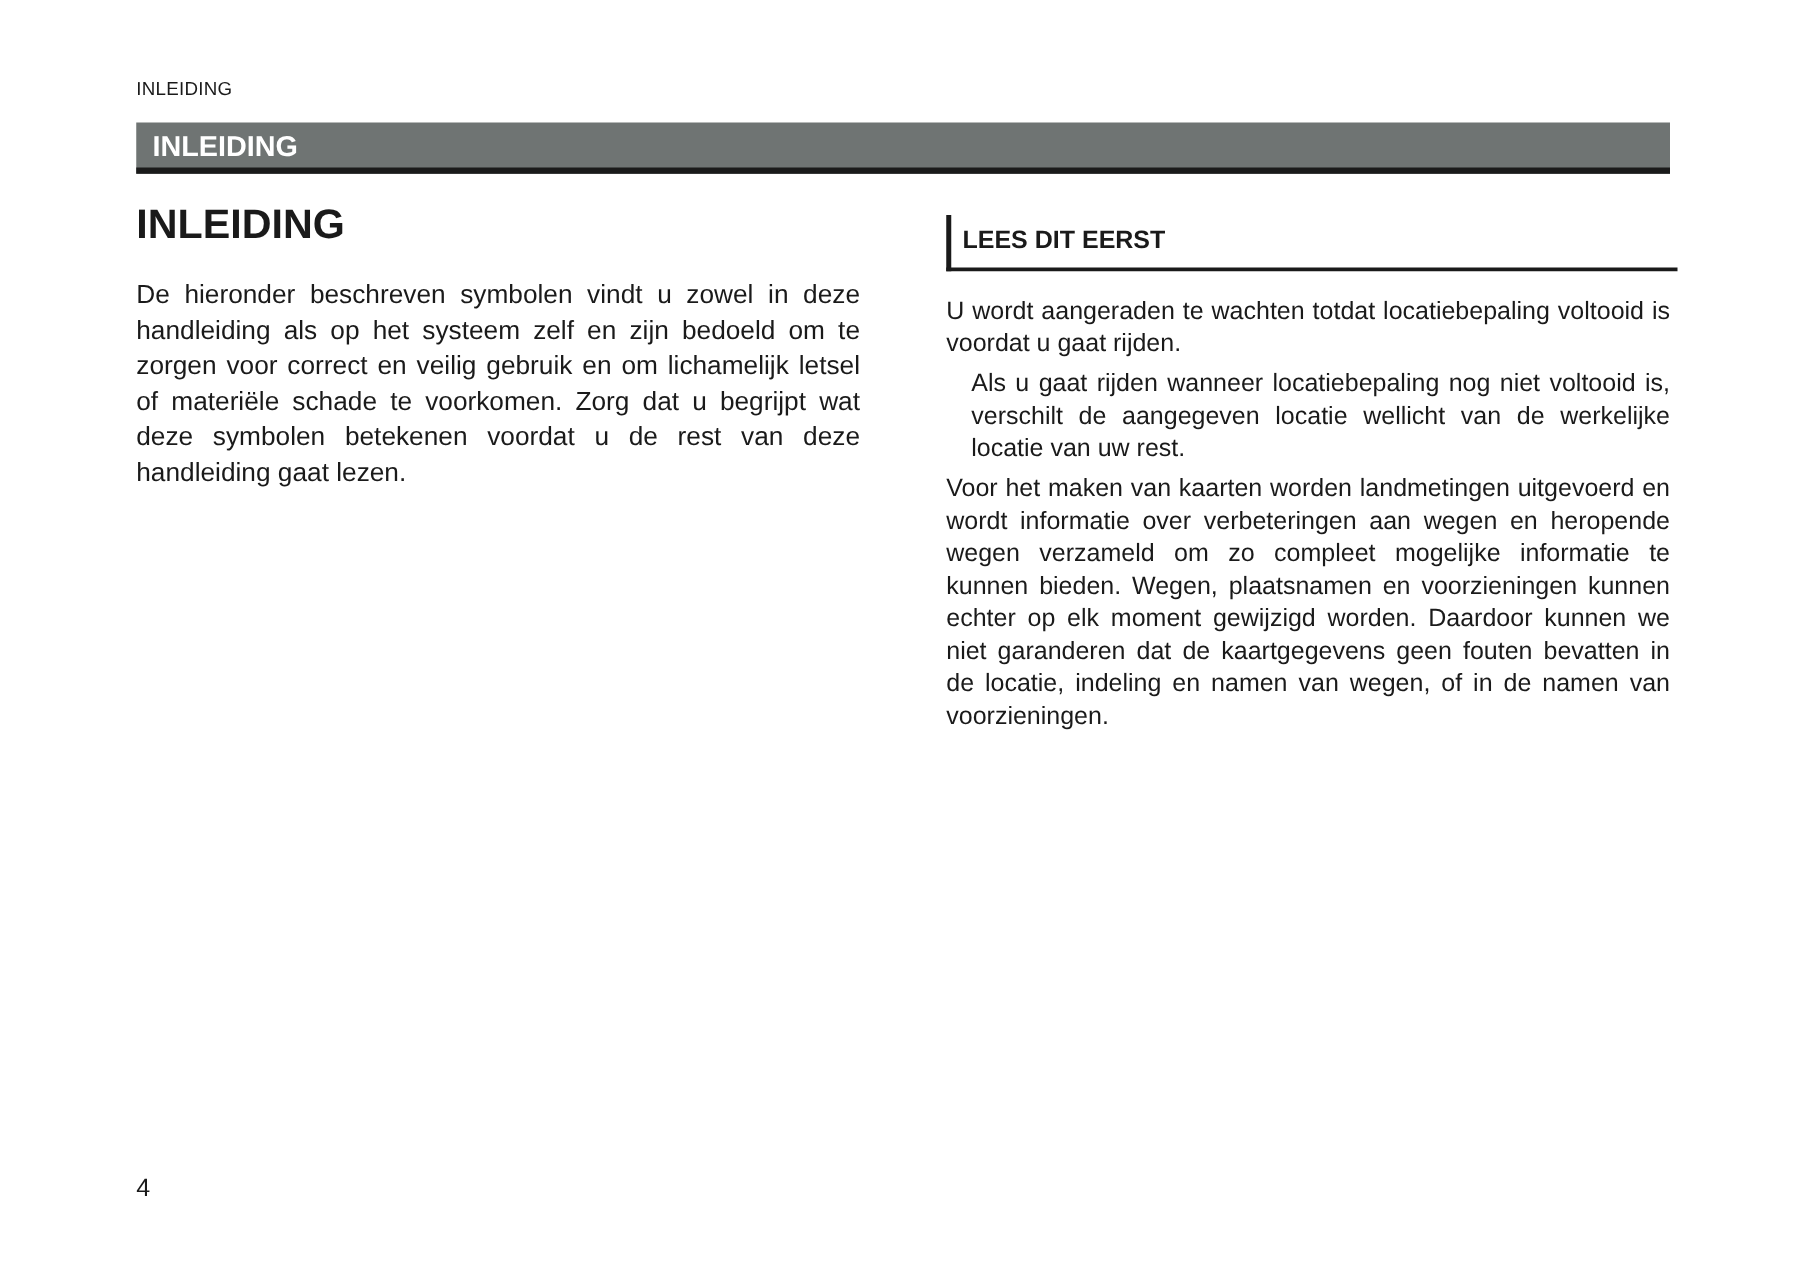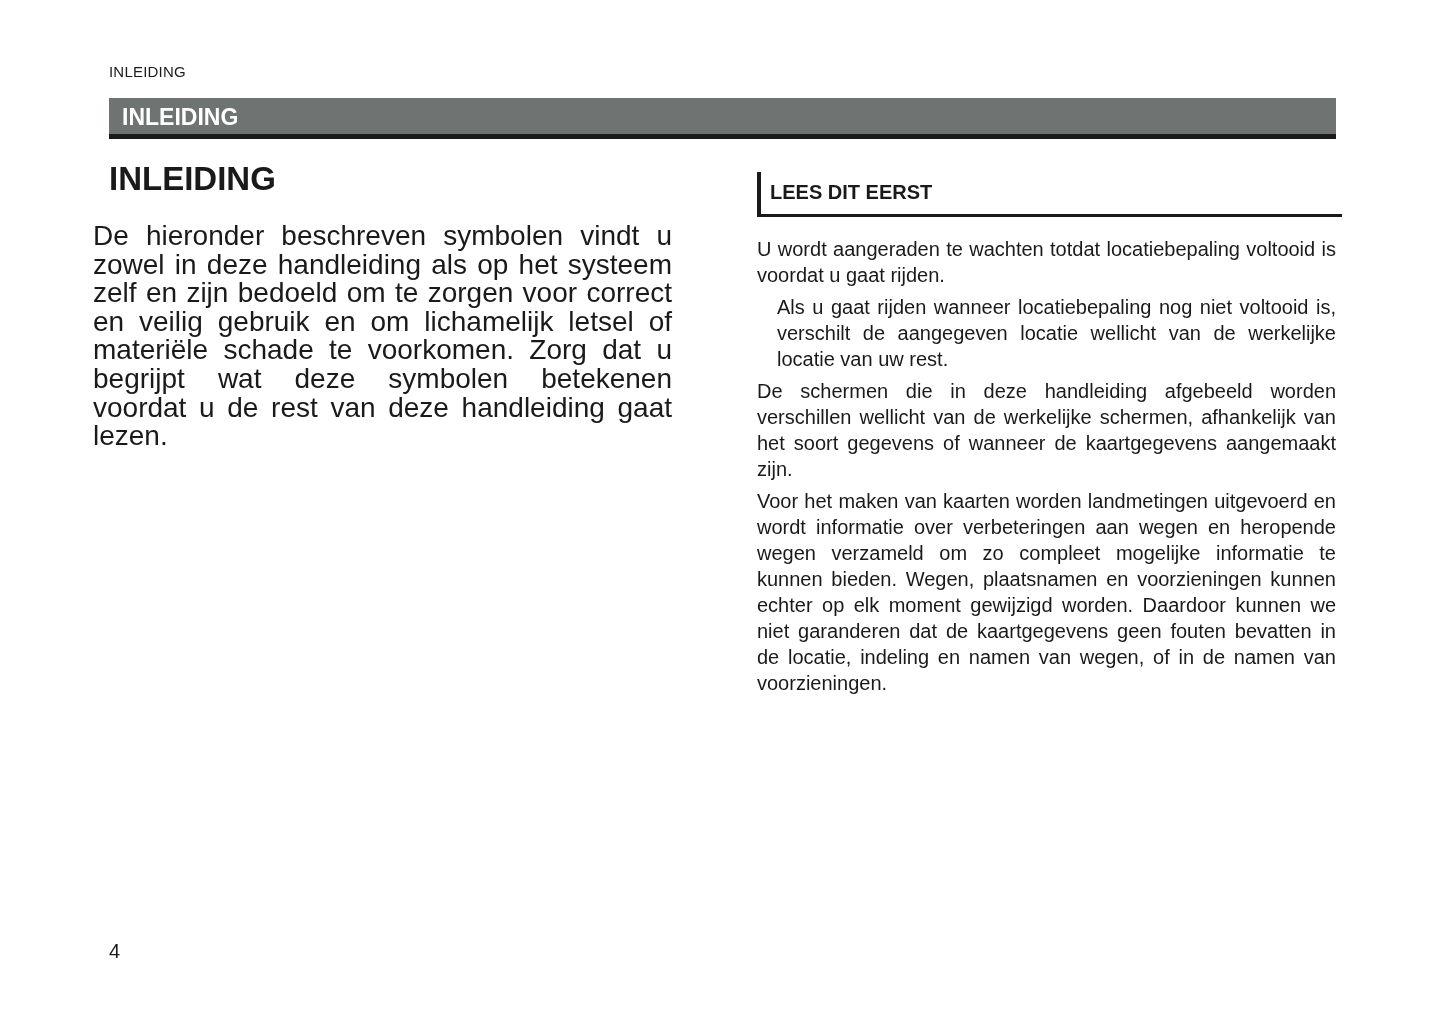--- a/index.html
+++ b/index.html
@@ -1,21 +1,21 @@
 <!DOCTYPE html>
 <html><head>
 <meta charset="utf-8">
 <style>
   html,body{margin:0;padding:0;background:#fff;}
   body{width:1445px;height:1018px;position:relative;font-family:"Liberation Sans",sans-serif;color:#1a1a1a;overflow:hidden;}
   .running-header{position:absolute;left:109px;top:63px;font-size:15px;letter-spacing:0.2px;}
   .section-bar{position:absolute;left:109px;top:98px;width:1227px;height:36px;background:#6f7473;border-bottom:5px solid #1a1a1a;box-sizing:content-box;}
   .section-bar span{position:absolute;left:13px;top:6px;color:#fff;font-weight:bold;font-size:23px;}
   .page-title{position:absolute;left:109px;top:160px;font-size:33px;font-weight:bold;margin:0;}
-  .left-text{position:absolute;left:93px;top:222px;width:579px;font-size:28px;line-height:28.6px;text-align:justify;margin:0;}
+  .left-text{position:absolute;left:109px;top:222px;width:579px;font-size:21px;line-height:28.6px;text-align:justify;margin:0;}
   .sub-heading{position:absolute;left:757px;top:172px;width:581px;height:42px;border-left:4px solid #1a1a1a;border-bottom:3px solid #1a1a1a;}
   .sub-heading span{position:absolute;left:9px;top:9px;font-size:20px;font-weight:bold;}
   .right-col{position:absolute;left:757px;top:236px;width:579px;font-size:20px;line-height:26px;}
   .right-col p{margin:0 0 6px 0;text-align:justify;}
   .right-col p.indent{padding-left:20px;}
   .page-number{position:absolute;left:109px;top:940px;font-size:20px;}
 </style>
 </head>
 <body>
 
@@ -29,17 +29,16 @@
 
 <p class="left-text">De hieronder beschreven symbolen vindt u zowel in deze handleiding als op het systeem zelf en zijn bedoeld om te zorgen voor correct en veilig gebruik en om lichamelijk letsel of materiële schade te voorkomen. Zorg dat u begrijpt wat deze symbolen betekenen voordat u de rest van deze handleiding gaat lezen.</p>
 
 <div class="sub-heading">
   <span>LEES DIT EERST</span>
 </div>
 
 <div class="right-col">
   <p>U wordt aangeraden te wachten totdat locatiebepaling voltooid is voordat u gaat rijden.</p>
   <p class="indent">Als u gaat rijden wanneer locatiebepaling nog niet voltooid is, verschilt de aangegeven locatie wellicht van de werkelijke locatie van uw rest.</p>
-  <p>De schermen die in deze handleiding afgebeeld worden verschillen wellicht van de werkelijke schermen, afhankelijk van het soort gegevens of wanneer de kaartgegevens aangemaakt zijn.</p>
   <p>Voor het maken van kaarten worden landmetingen uitgevoerd en wordt informatie over verbeteringen aan wegen en heropende wegen verzameld om zo compleet mogelijke informatie te kunnen bieden. Wegen, plaatsnamen en voorzieningen kunnen echter op elk moment gewijzigd worden. Daardoor kunnen we niet garanderen dat de kaartgegevens geen fouten bevatten in de locatie, indeling en namen van wegen, of in de namen van voorzieningen.</p>
 </div>
 
 <div class="page-number">4</div>
 
 </body></html>

